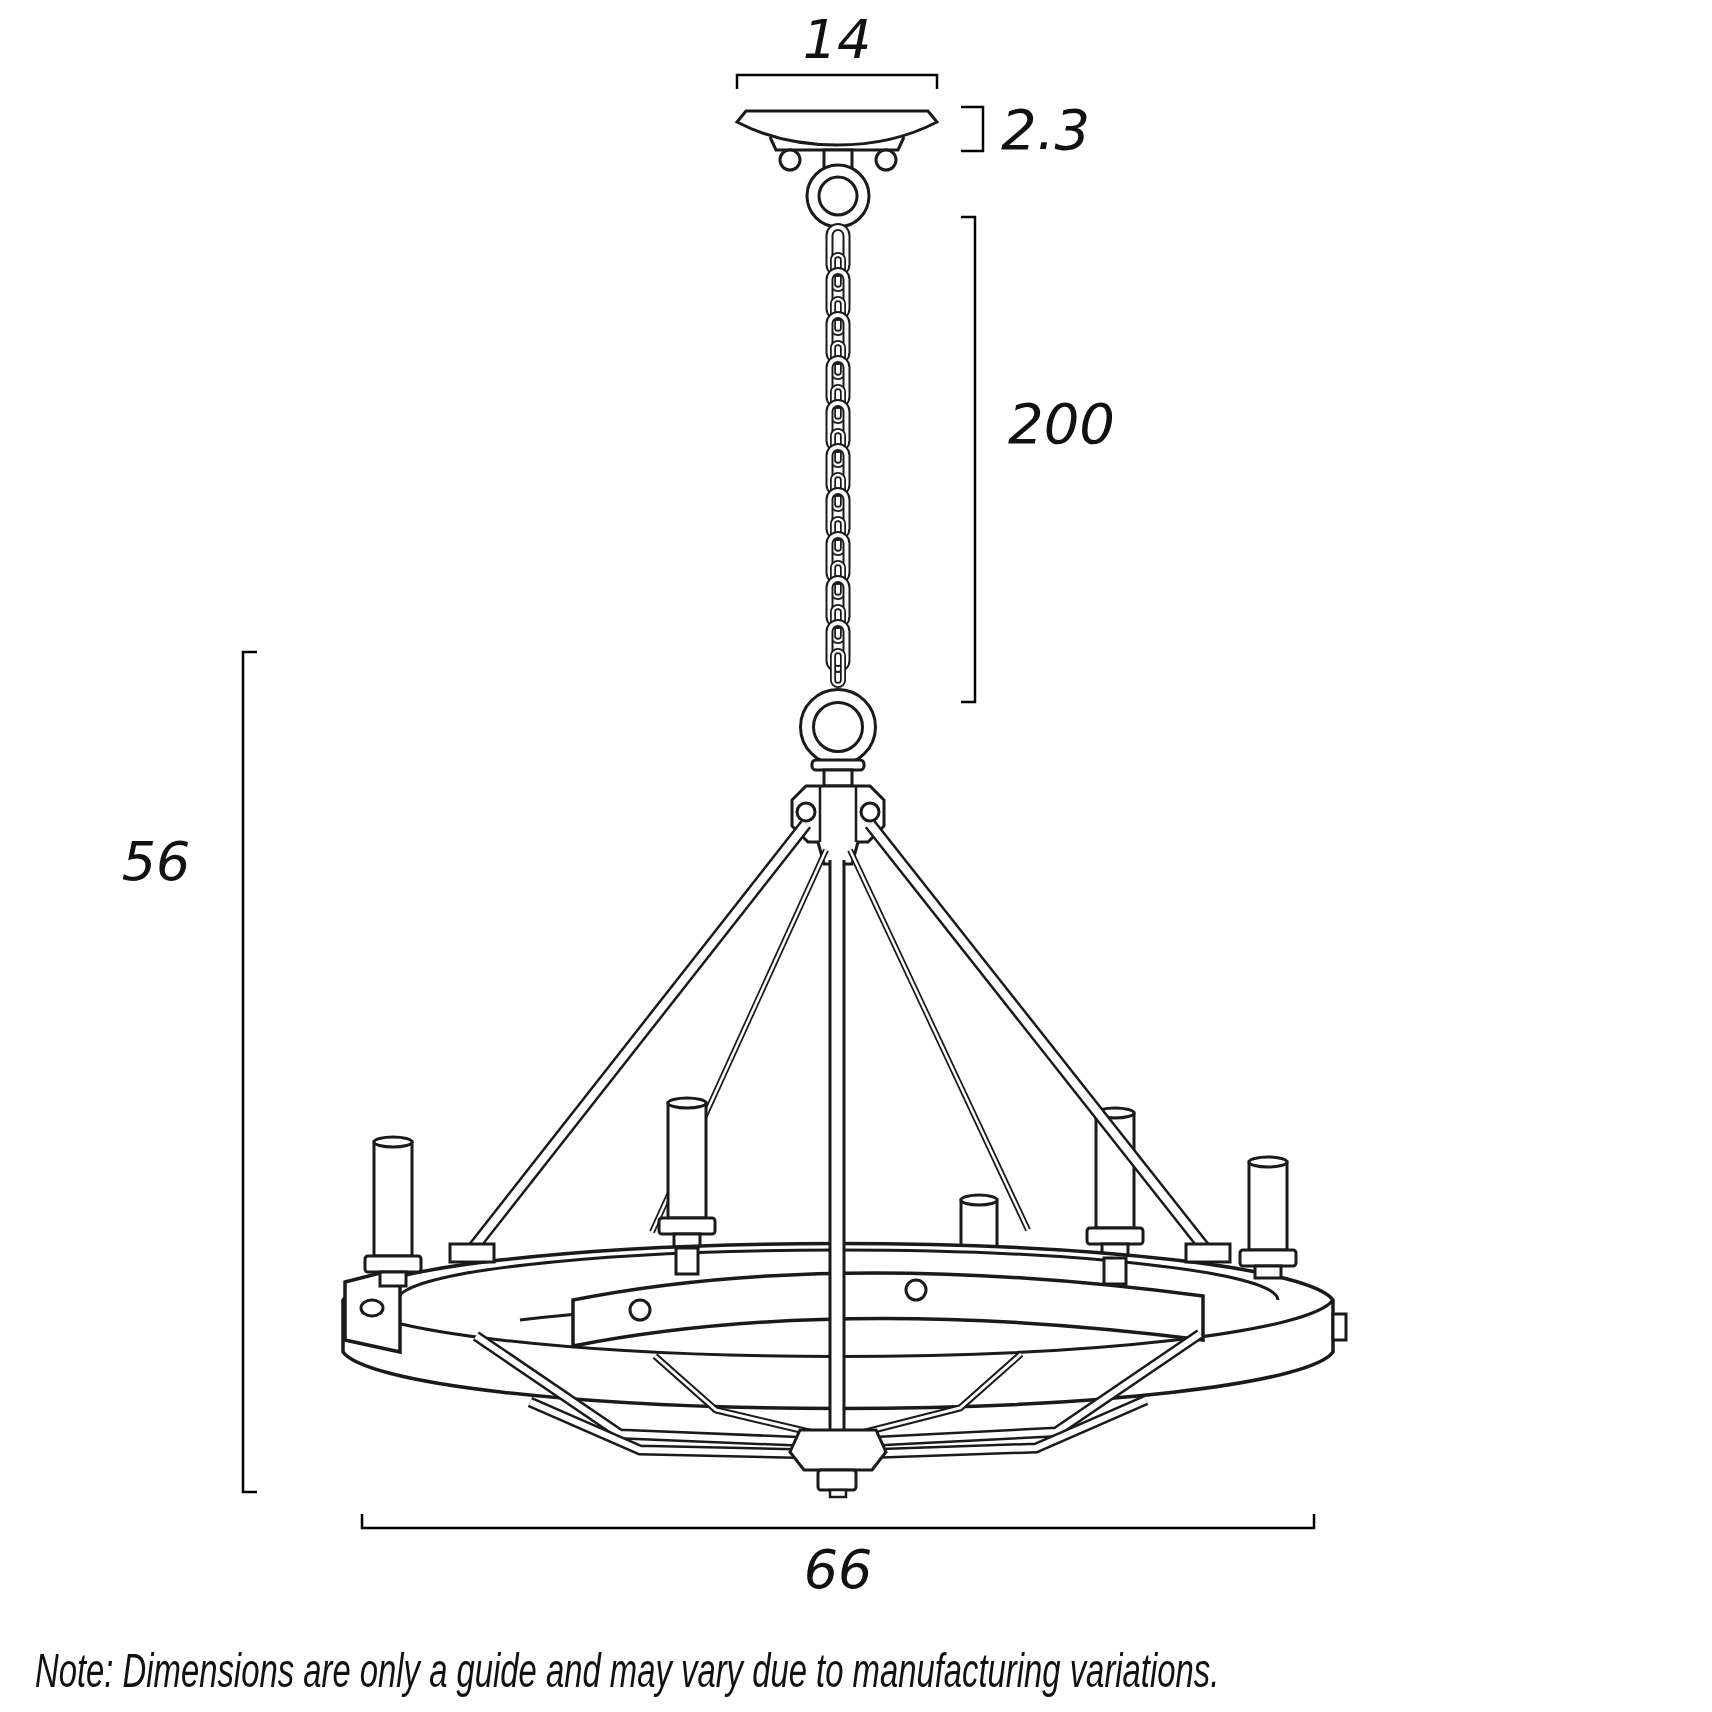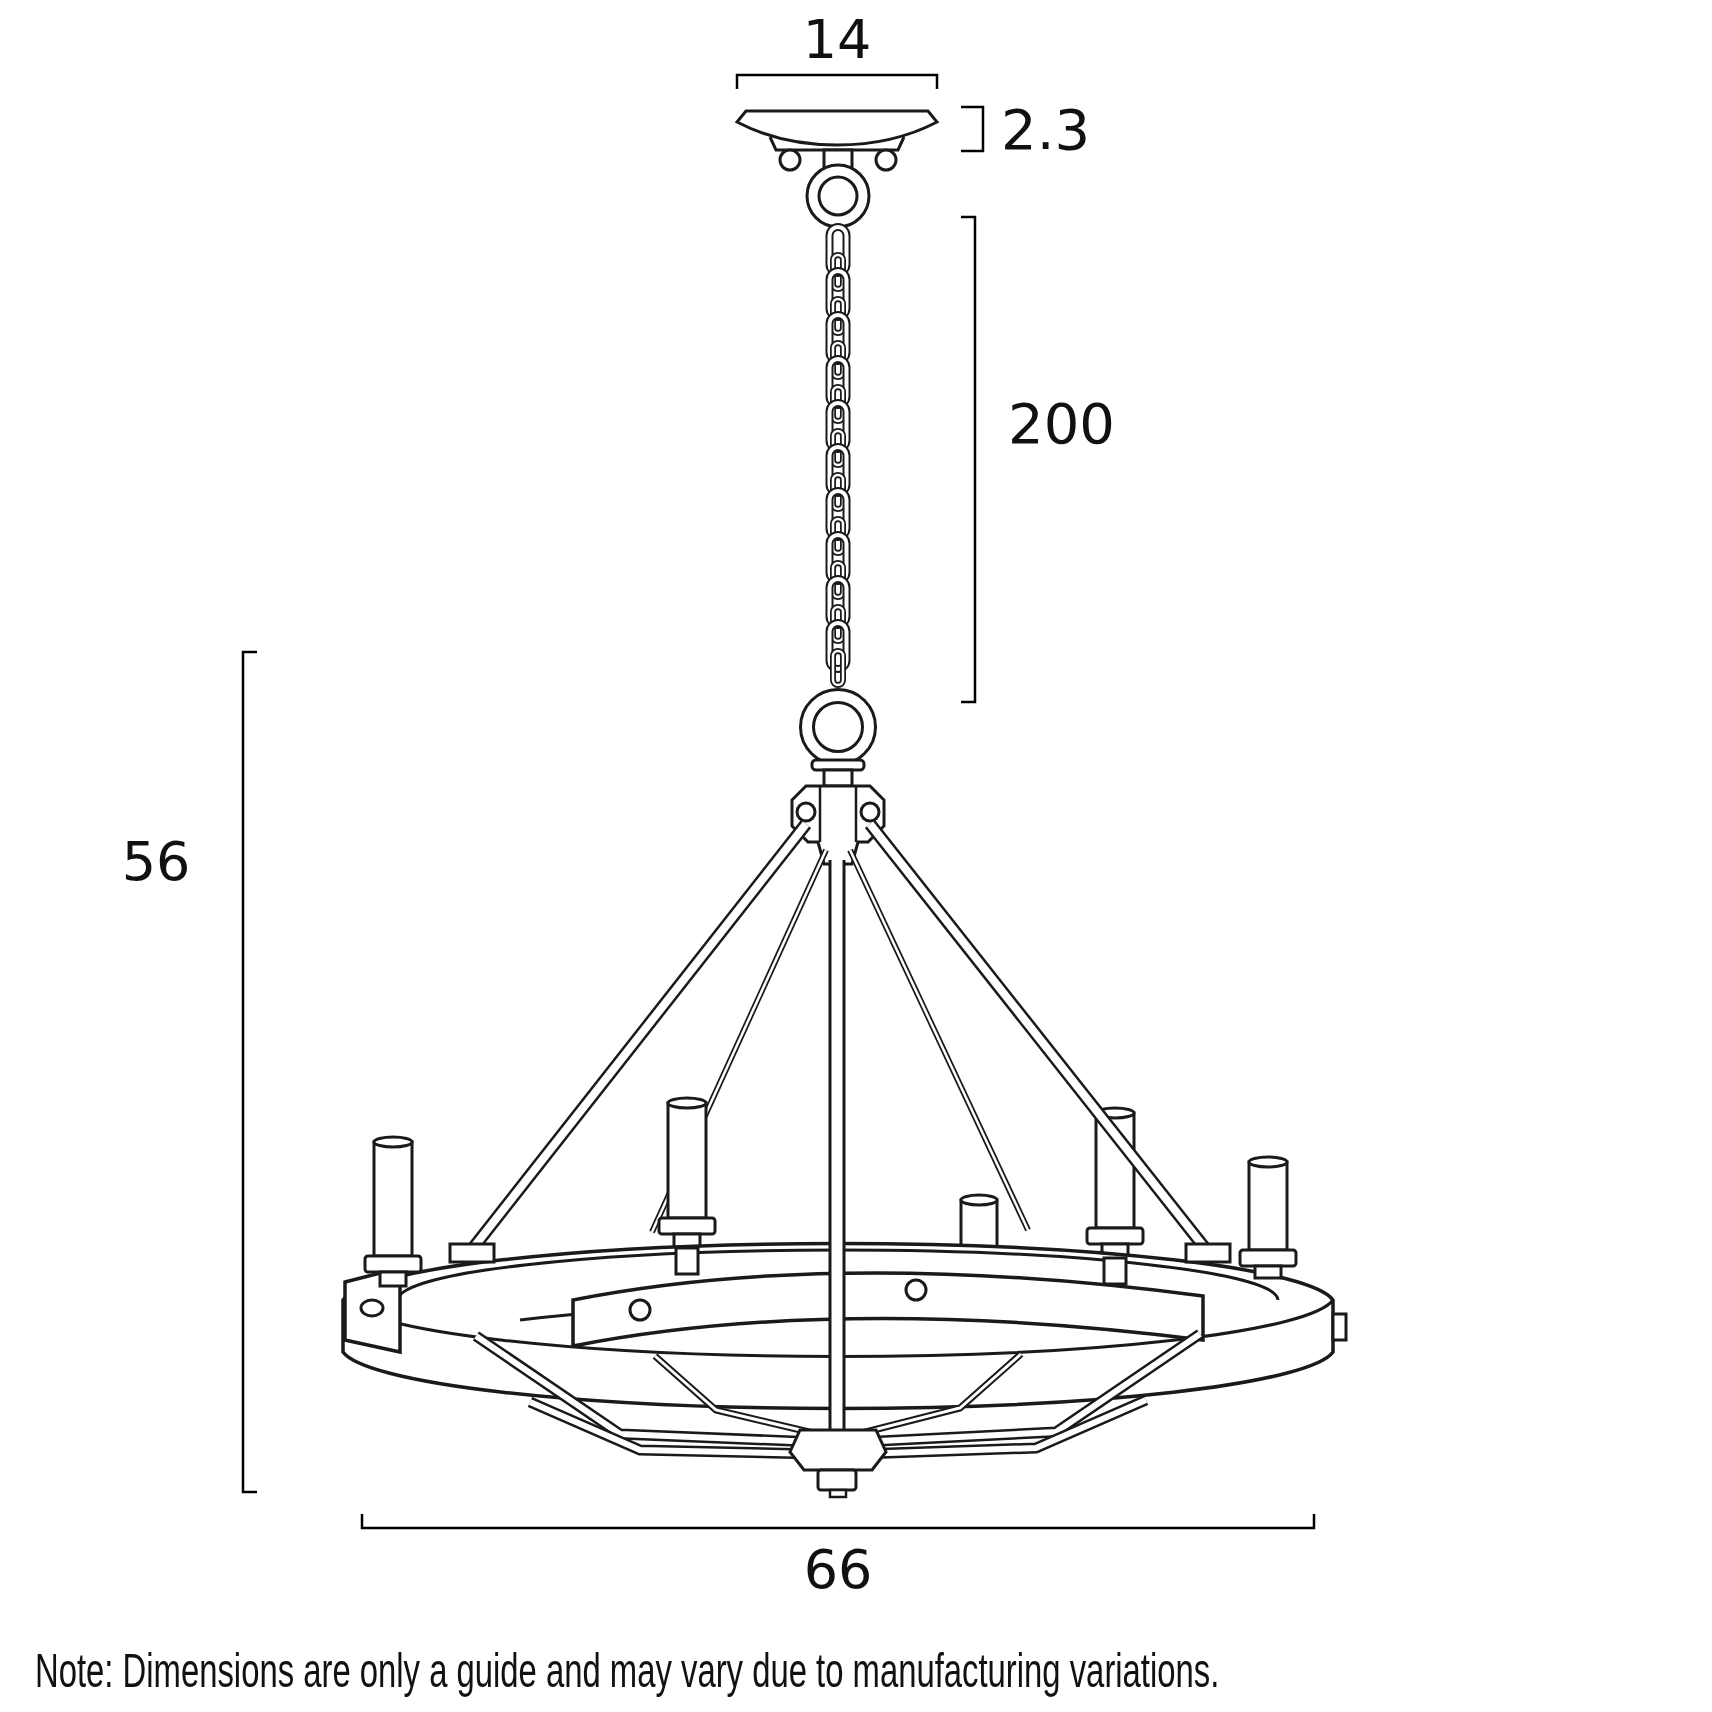--- a/index.html
+++ b/index.html
@@ -1,17 +1,17 @@
 <!DOCTYPE html>
 <html><head>
 <meta charset="utf-8">
 <style>
   html,body{margin:0;padding:0;background:#ffffff;}
   .page{position:relative;width:1712px;height:1712px;background:#ffffff;overflow:hidden;
-        font-family:"DejaVu Sans","Liberation Sans",sans-serif;}
+        font-family:"DejaVu Sans","Liberation Sans",sans-serif;font-style:italic;}
   svg{position:absolute;left:0;top:0;}
   .dim-text{font-family:"DejaVu Sans","Liberation Sans",sans-serif;fill:#111;}
   .note{position:absolute;left:35px;top:1642px;width:1900px;
         font-family:"Liberation Sans",sans-serif;font-size:49px;color:#111;
         transform:scaleX(0.67);transform-origin:left top;white-space:nowrap;}
 </style>
 </head>
 <body>
 
 <div class="page">

